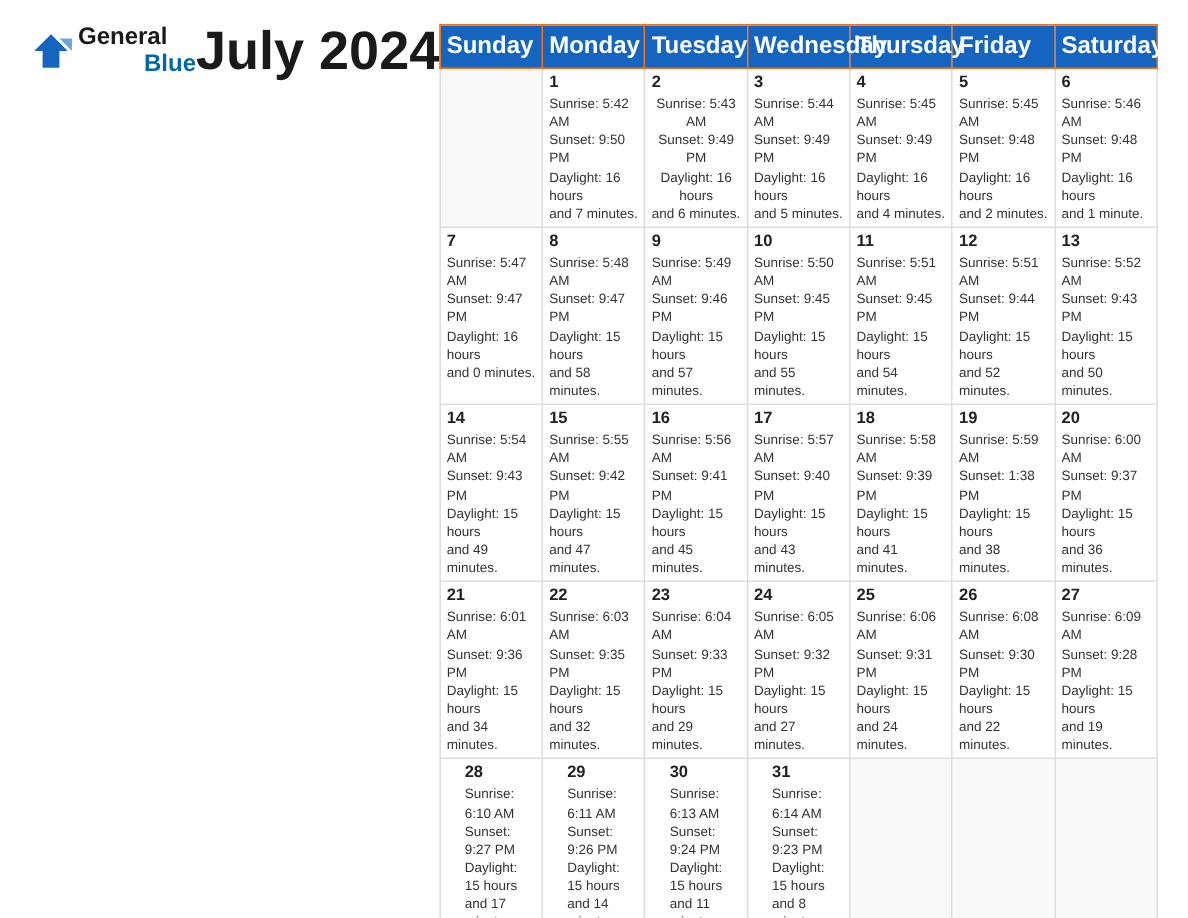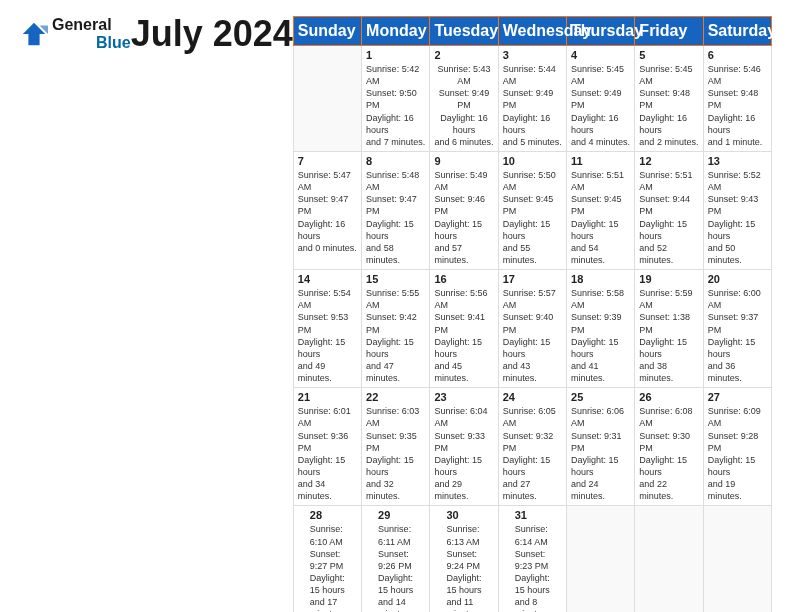--- a/index.html
+++ b/index.html
@@ -220,21 +220,21 @@
             <div class="day-info" style="white-space: pre-line;">Sunrise: 5:52 AM
 Sunset: 9:43 PM
 Daylight: 15 hours
 and 50 minutes.</div>
           </td>
         </tr>
         <tr>
           <td>
             <span class="day-num">14</span>
             <div class="day-info" style="white-space: pre-line;">Sunrise: 5:54 AM
-Sunset: 9:53 PM
+Sunset: 9:43 PM
 Daylight: 15 hours
 and 49 minutes.</div>
           </td>
           <td>
             <span class="day-num">15</span>
             <div class="day-info" style="white-space: pre-line;">Sunrise: 5:55 AM
 Sunset: 9:42 PM
 Daylight: 15 hours
 and 47 minutes.</div>
           </td>

